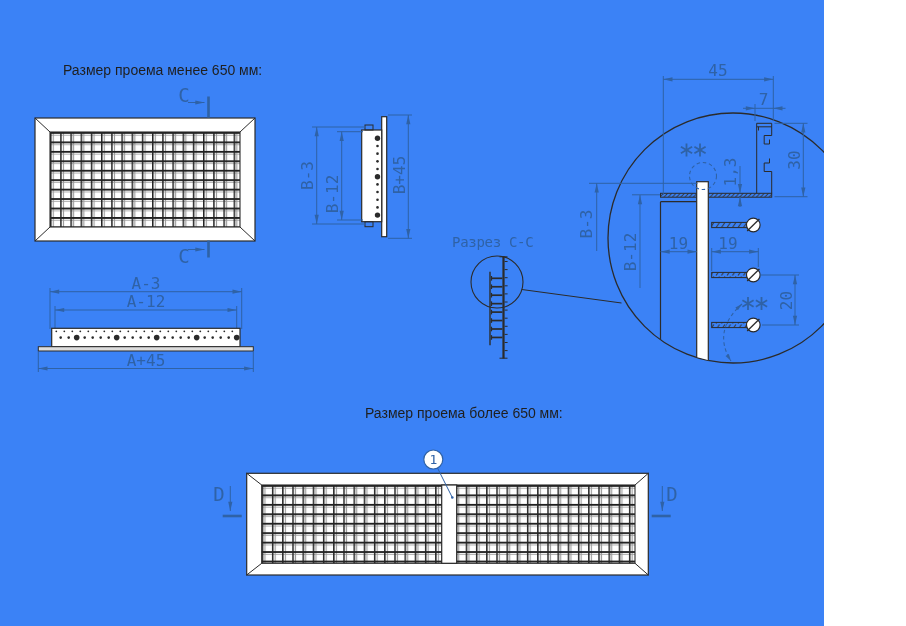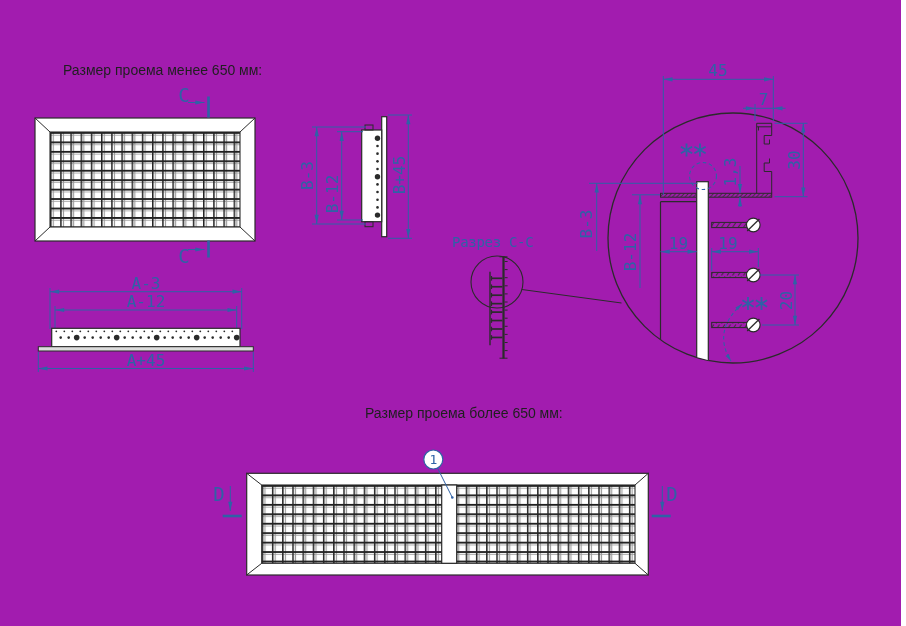--- a/index.html
+++ b/index.html
@@ -1,16 +1,16 @@
 <!DOCTYPE html>
 <html><head>
 <meta charset="utf-8">
 <style>
   html,body{margin:0;padding:0;background:#fff;}
-  .page{width:901px;height:626px;position:relative;background:#a21caf;overflow:hidden;}
+  .page{width:824px;height:626px;position:relative;background:#3b82f6;overflow:hidden;}
   .t-title{font:14px "Liberation Sans",sans-serif;fill:#1f1f1f;}
   .t-dim{font:16px "DejaVu Sans Mono",monospace;fill:#2f62a6;}
   .t-sec{font:19px "DejaVu Sans Mono",monospace;fill:#2f62a6;}
   .t-lbl{font:14px "DejaVu Sans Mono",monospace;fill:#2f62a6;letter-spacing:-0.3px;}
   .t-callout{font:13px "DejaVu Sans Mono",monospace;fill:#2f62a6;}
   .ln{stroke:#2b2b2b;stroke-width:1.2;fill:none;}
   .lnt{stroke:#2b2b2b;stroke-width:1;fill:none;}
   .lnw{stroke:#2b2b2b;stroke-width:1.2;fill:#fff;}
   .dln{stroke:#2f62a6;stroke-width:1;fill:none;}
   .dashb{stroke:#2f62a6;stroke-width:1.1;fill:none;stroke-dasharray:3.5 2.8;}

